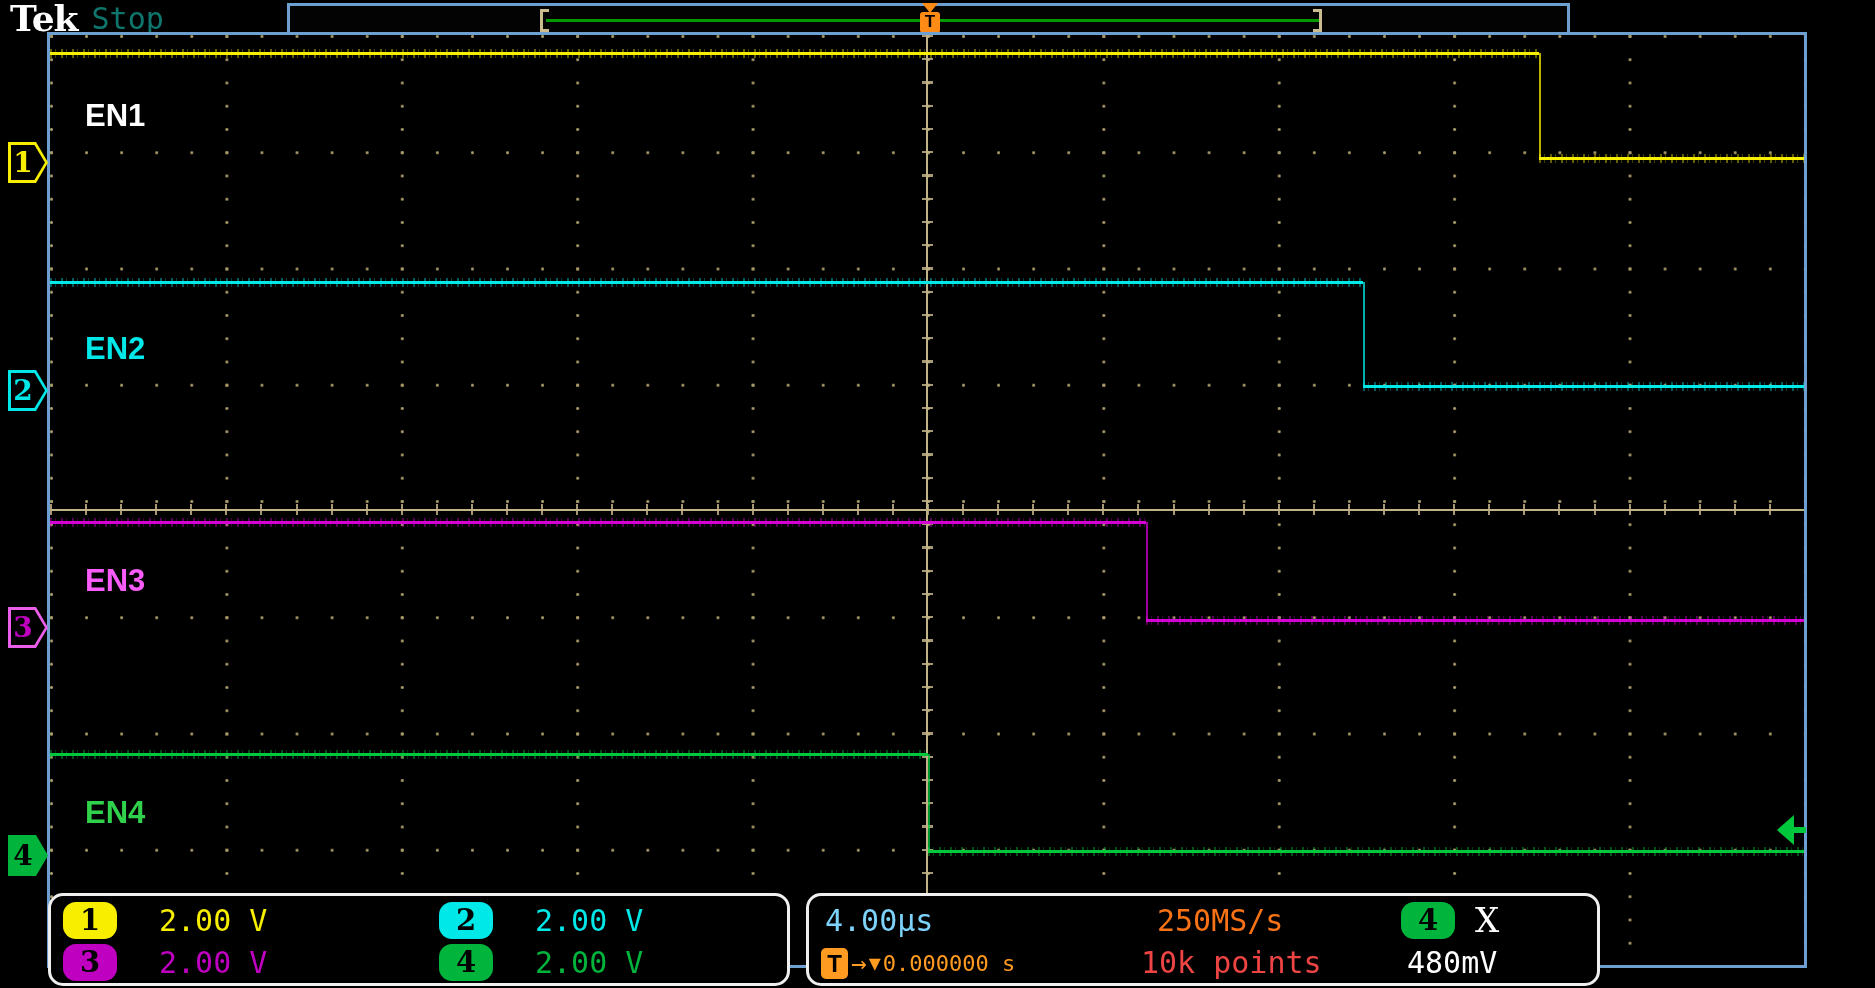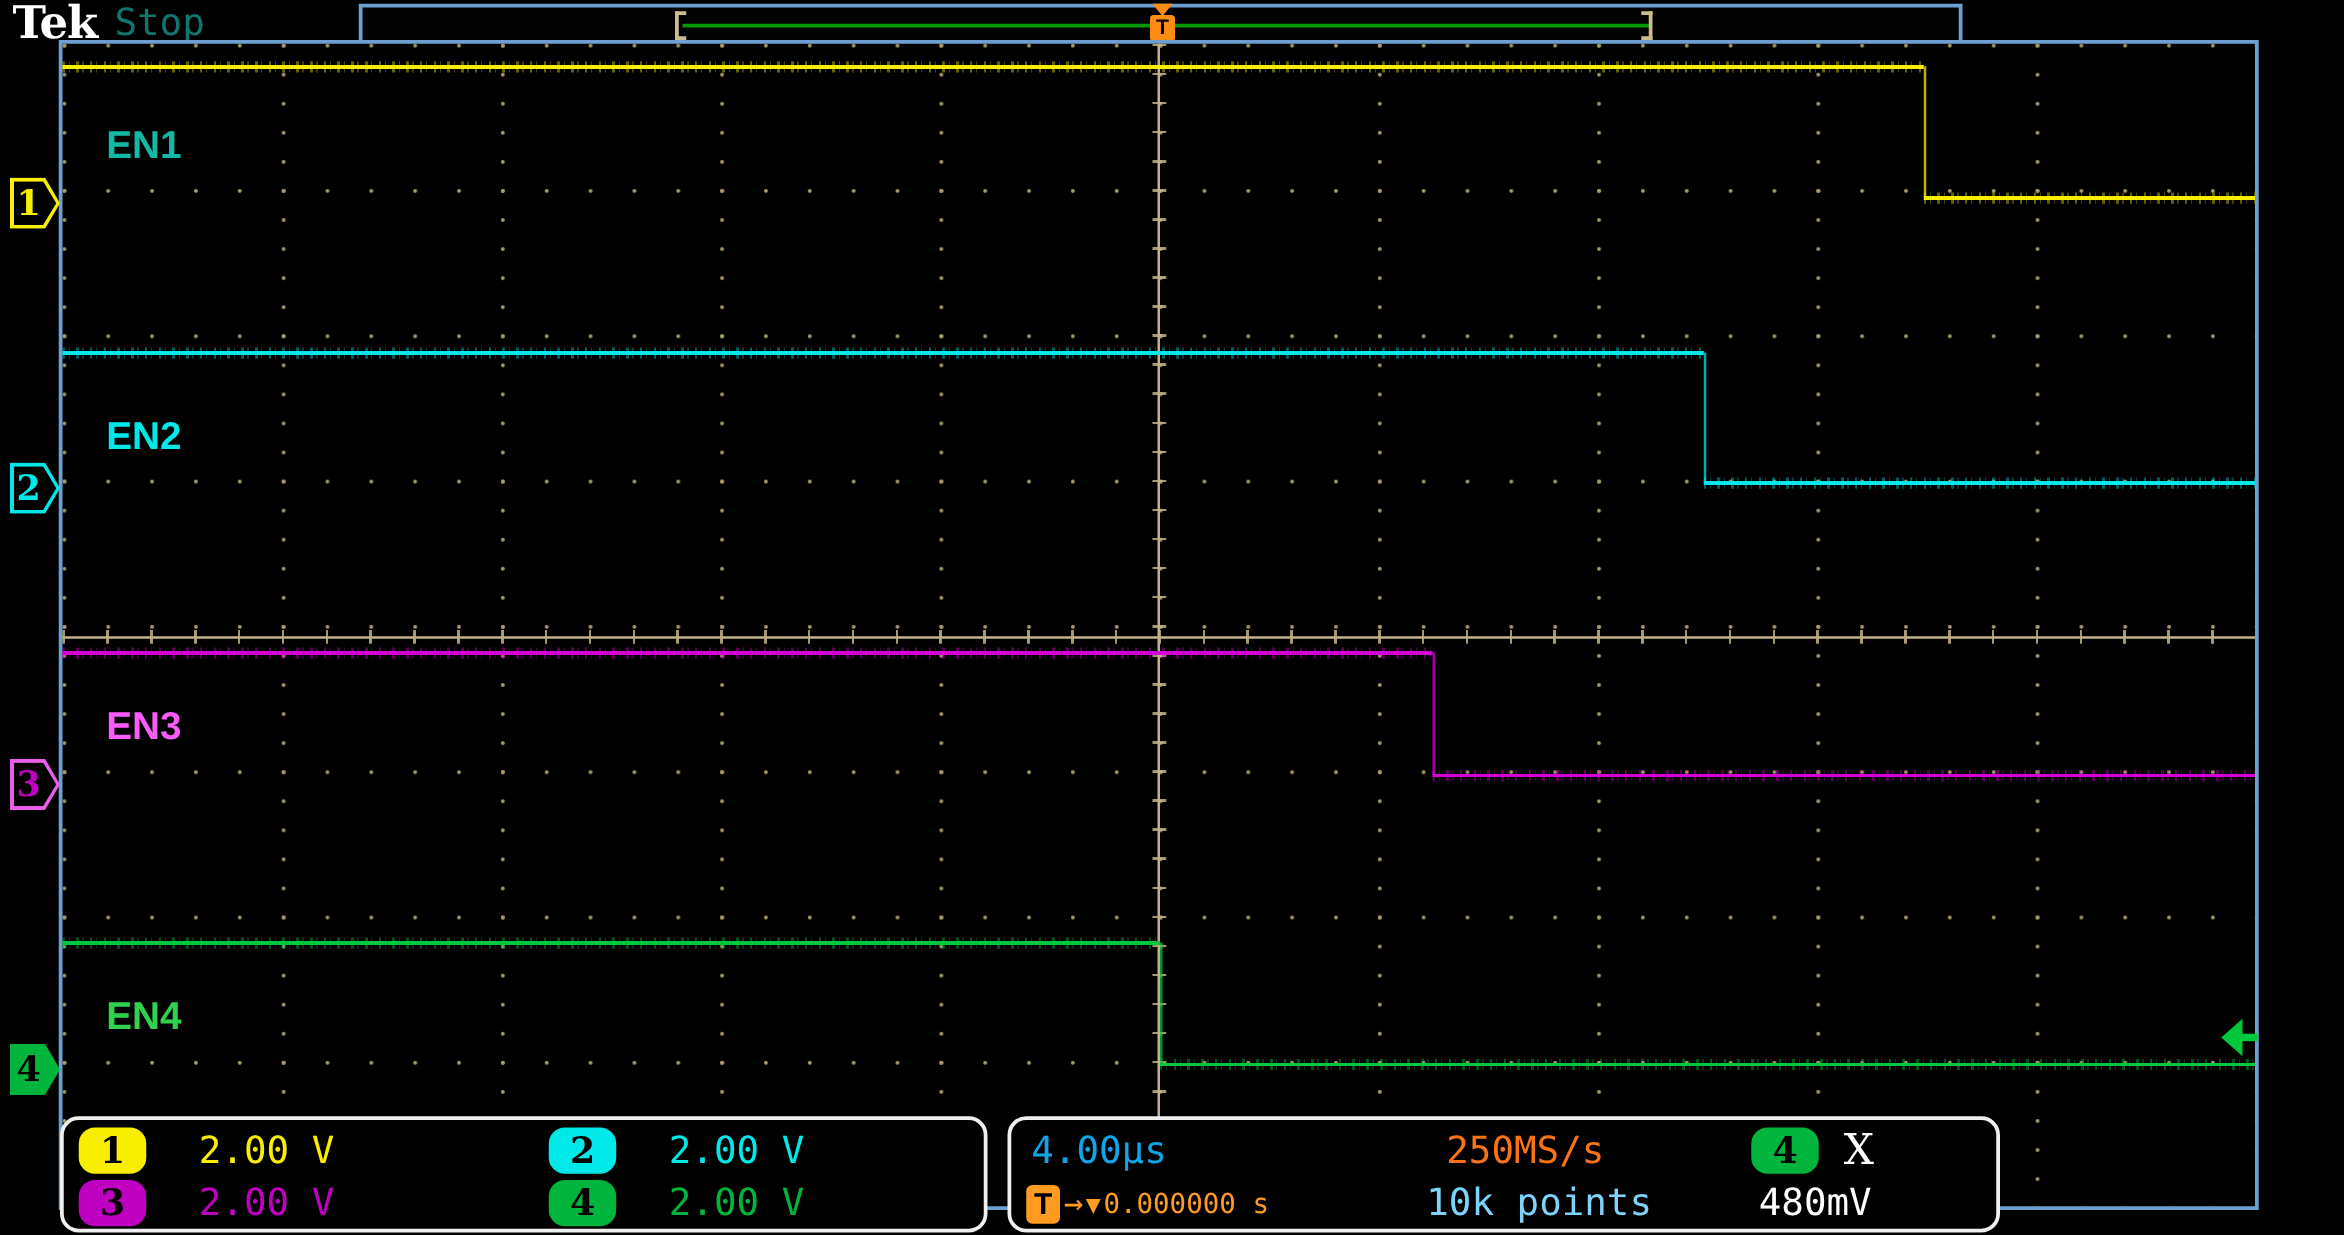--- a/index.html
+++ b/index.html
@@ -55,21 +55,21 @@
   .ch-marker .inner { position:absolute; inset:3px; clip-path:polygon(0 0,69% 0,100% 50%,69% 100%,0 100%); background:#000; }
   .ch-marker .num { position:absolute; left:0; top:0; width:30px; height:41px; text-align:center;
       font-family:"DejaVu Serif", serif; font-weight:bold; font-size:28px; line-height:41px; }
   .m1 { top:142px; } .m1 .outer { background:#f8ef00; } .m1 .num { color:#f8ef00; }
   .m2 { top:370px; } .m2 .outer { background:#00e8e8; } .m2 .num { color:#00e8e8; }
   .m3 { top:607px; } .m3 .outer { background:#e95fe9; } .m3 .num { color:#c000c0; }
   .m4 { top:835px; } .m4 .outer { background:#00b43c; } .m4 .num { color:#000; }
 
   
   .en-label { position:absolute; left:85px; font-weight:bold; font-size:31px; }
-  .en1 { top:98px;  color:#14b8a6; }
+  .en1 { top:98px;  color:#ffffff; }
   .en2 { top:331px; color:#00e8e8; }
   .en3 { top:563px; color:#fa5cfa; }
   .en4 { top:795px; color:#30d24c; }
 
   
   .trig-level { position:absolute; left:1777px; top:815px; width:29px; height:30px; }
   .trig-level .head { position:absolute; left:0; top:0; width:0; height:0;
       border-top:15px solid transparent; border-bottom:15px solid transparent; border-right:17px solid #00c83c; }
   .trig-level .tail { position:absolute; left:15px; top:12px; width:14px; height:6px; background:#00c83c; }
 
@@ -79,23 +79,23 @@
          font-family:"DejaVu Sans Mono", monospace; font-size:30px; }
   .box-ch { left:48px; width:742px; }
   .box-hz { left:806px; width:794px; }
   .badge { position:absolute; width:54px; height:37px; border-radius:13px;
            font-family:"DejaVu Serif", serif; font-weight:bold; font-size:29px;
            line-height:37px; text-align:center; color:#000; }
   .row1 { top:6px; } .row2 { top:48px; }
   .b1 { background:#f8ef00; } .b2 { background:#00e8e8; } .b3 { background:#c000c0; } .b4 { background:#00b43c; }
   .scale-val { position:absolute; line-height:38px; }
   .c1 { color:#f8ef00; } .c2 { color:#00e8e8; } .c3 { color:#c000c0; } .c4 { color:#00b43c; }
-  .hz-tb   { position:absolute; left:16px;  top:6px;  color:#0ea5e9; line-height:38px; }
+  .hz-tb   { position:absolute; left:16px;  top:6px;  color:#7dd3fc; line-height:38px; }
   .hz-sr   { position:absolute; left:348px; top:6px;  color:#f97316; line-height:38px; }
-  .hz-rl   { position:absolute; left:332px; top:48px; color:#7dd3fc; line-height:38px; }
+  .hz-rl   { position:absolute; left:332px; top:48px; color:#ef4444; line-height:38px; }
   .trg-row { position:absolute; left:12px; top:48px; height:38px; display:flex; align-items:center; color:#ff9b20; }
   .trg-badge { width:27px; height:31px; background:#ff9b20; border-radius:5px; color:#000;
                font-family:"Liberation Sans", sans-serif; font-weight:bold; font-size:24px;
                line-height:31px; text-align:center; margin-right:3px; }
   .trg-arrow { font-size:26px; line-height:31px; }
   .trg-slopedown { font-size:20px; line-height:31px; margin:0 2px; }
   .trg-time { font-size:22px; }
   .hz-src-badge { left:592px; top:6px; }
   .hz-slope { position:absolute; left:666px; top:4px; color:#fff;
               font-family:"DejaVu Serif", serif; font-size:34px; line-height:40px; }

